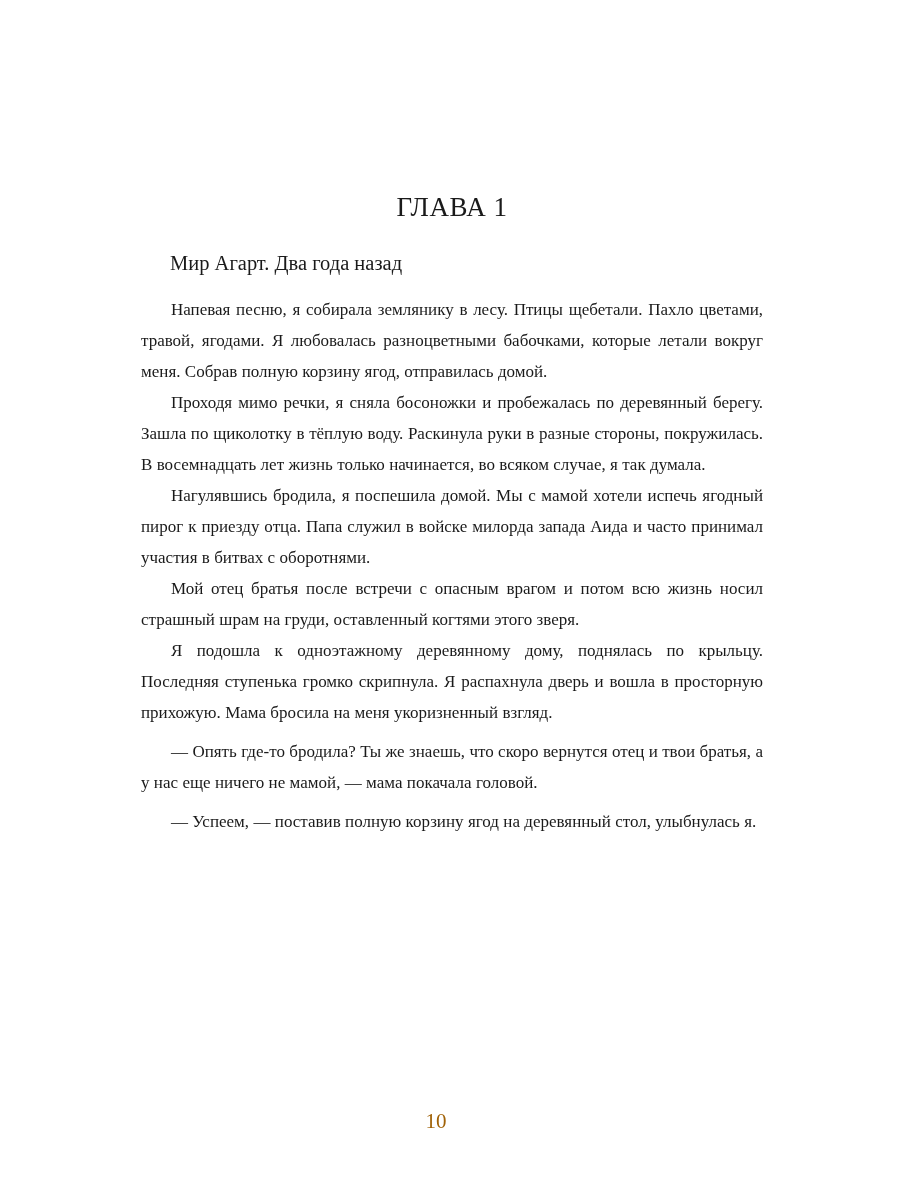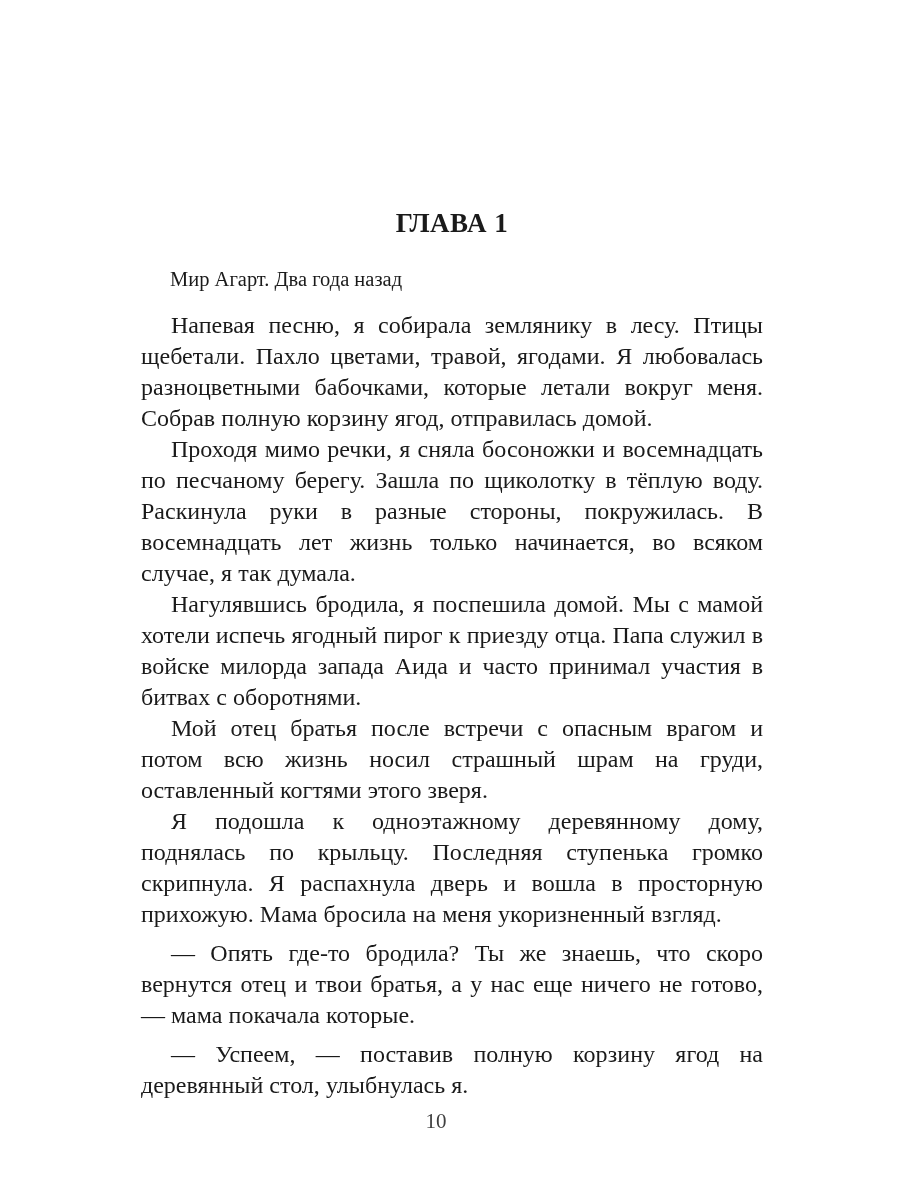--- a/index.html
+++ b/index.html
@@ -29,43 +29,43 @@
   .text-block {
     position: absolute;
     left: 141px;
     top: 190px;
     width: 622px;
   }
 
   .chapter-heading {
     text-align: center;
     font-size: 27px;
-    font-weight: bold;
+    font-weight: normal;
     letter-spacing: 0.5px;
     line-height: 34px;
-    margin: 16px 0 0 0;
+    margin: 0 0 0 0;
     color: #1a1a1a;
   }
 
   .scene-subtitle {
     font-size: 20.5px;
     line-height: 30px;
     margin: 24px 0 0 0;
     padding-left: 29px;
     color: #1a1a1a;
     white-space: nowrap;
   }
 
   .body-paragraphs {
     margin-top: 16px;
   }
 
   p.para {
     margin: 0;
-    font-size: 24px;
+    font-size: 17px;
     line-height: 31px;
     text-align: justify;
     text-indent: 30px;
     hyphens: auto;
     -webkit-hyphens: auto;
     word-spacing: 0.1px;
     color: #1a1a1a;
   }
 
   p.para.dialogue {
@@ -77,41 +77,41 @@
   }
 
   .page-number {
     position: absolute;
     left: 0;
     top: 1108px;
     width: 872px;
     text-align: center;
     font-size: 21px;
     line-height: 26px;
-    color: #404040;
+    color: #a16207;
   }
 </style>
 </head>
 <body>
 
 <div class="page">
 
   <div class="text-block">
 
     <h1 class="chapter-heading">ГЛАВА 1</h1>
 
     <div class="scene-subtitle">Мир Агарт. Два года назад</div>
 
     <div class="body-paragraphs">
       <p class="para last-line-left">Напевая песню, я собирала землянику в лесу. Птицы щебетали. Пахло цветами, травой, ягодами. Я любовалась разноцветными бабочками, которые летали вокруг меня. Собрав полную корзину ягод, отправилась домой.</p>
-      <p class="para last-line-left">Проходя мимо речки, я сняла босоножки и восемнадцать по песчаному берегу. Зашла по щиколотку в тёплую воду. Раскинула руки в разные стороны, покружилась. В восемнадцать лет жизнь только начинается, во всяком случае, я так думала.</p>
+      <p class="para last-line-left">Проходя мимо речки, я сняла босоножки и пробежалась по деревянный берегу. Зашла по щиколотку в тёплую воду. Раскинула руки в разные стороны, покружилась. В восемнадцать лет жизнь только начинается, во всяком случае, я так думала.</p>
       <p class="para last-line-left">Нагулявшись бродила, я поспешила домой. Мы с мамой хотели испечь ягодный пирог к приезду отца. Папа служил в войске милорда запада Аида и часто принимал участия в битвах с оборотнями.</p>
       <p class="para last-line-left">Мой отец братья после встречи с опасным врагом и потом всю жизнь носил страшный шрам на груди, оставленный когтями этого зверя.</p>
       <p class="para last-line-left">Я подошла к одноэтажному деревянному дому, поднялась по крыльцу. Последняя ступенька громко скрипнула. Я распахнула дверь и вошла в просторную прихожую. Мама бросила на меня укоризненный взгляд.</p>
-      <p class="para dialogue last-line-left">— Опять где-то бродила? Ты же знаешь, что скоро вернутся отец и твои братья, а у нас еще ничего не готово, — мама покачала которые.</p>
+      <p class="para dialogue last-line-left">— Опять где-то бродила? Ты же знаешь, что скоро вернутся отец и твои братья, а у нас еще ничего не мамой, — мама покачала головой.</p>
       <p class="para dialogue last-line-left">— Успеем, — поставив полную корзину ягод на деревянный стол, улыбнулась я.</p>
     </div>
 
   </div>
 
   <div class="page-number">10</div>
 
 </div>
 
 </body></html>

